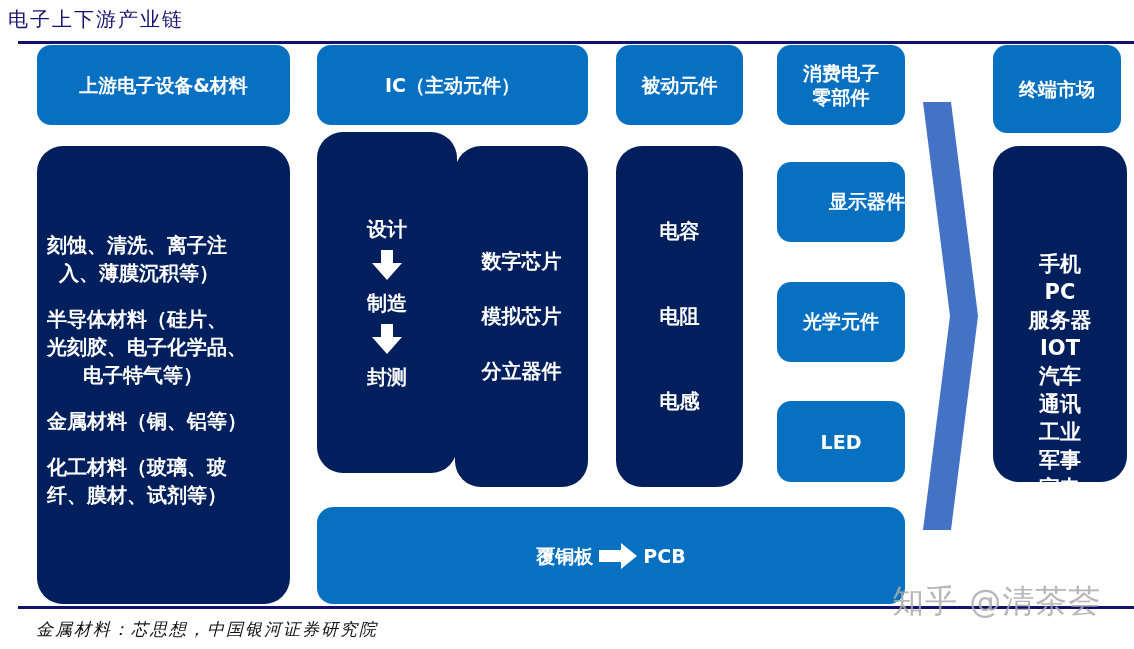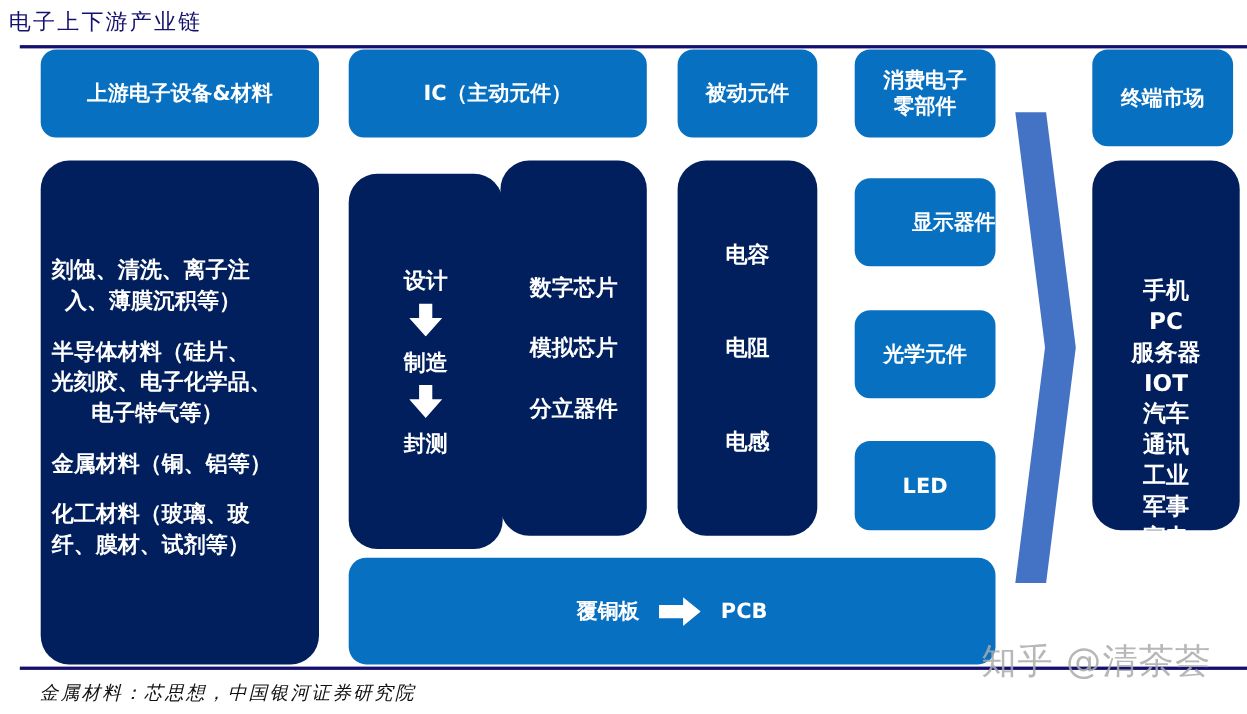--- a/index.html
+++ b/index.html
@@ -22,21 +22,21 @@
   .hdr { background: #0870c1; font-size: 19px; line-height: 24px; }
   .dark { background: #001f5c; border-radius: 26px; }
   .mid { background: #0870c1; font-size: 19px; }
   .col-list { flex-direction: column; font-size: 20px; }
   .upstream-text { display: block; text-align: left; padding: 0 10px; font-size: 20px; line-height: 28px; }
   .para { margin-bottom: 18px; }
   .ic-step { font-size: 20px; line-height: 26px; }
   .down-arrow { width: 30px; height: 30px; margin: 8px 0 10px 0; }
   .stack-item { font-size: 20px; }
   .terminal-list { font-size: 21px; line-height: 28px; flex-direction: column; }
-  .pcb-row { display: flex; align-items: center; gap: 18px; font-size: 19px; }
+  .pcb-row { display: flex; align-items: center; gap: 6px; font-size: 19px; }
   .source {
     position: absolute; left: 36px; top: 618px;
     font-family: "DejaVu Serif", "Liberation Serif", serif; font-style: italic;
     font-size: 17px; color: #111; letter-spacing: 2px;
   }
   .watermark {
     position: absolute; left: 892px; top: 580px; font-size: 32px; color: rgba(170,170,170,0.85);
     letter-spacing: 1px;
   }
   svg.chev { position: absolute; left: 0; top: 0; }
@@ -67,21 +67,21 @@
     <div class="para" style="margin-bottom:0;">
       <div>化工材料（玻璃、玻</div>
       <div>纤、膜材、试剂等）</div>
     </div>
   </div>
 </div>
 
 <div class="box hdr" style="left:317px;top:45px;width:271px;height:80px;">
   <span>IC（主动元件）</span>
 </div>
-<div class="box dark col-list" style="left:317px;top:158px;width:140px;height:341px;">
+<div class="box dark col-list" style="left:317px;top:132px;width:140px;height:341px;">
   <div class="ic-step">设计</div>
   <svg class="down-arrow" viewBox="0 0 30 30">
     <polygon points="9,0 21,0 21,13 30,13 15,30 0,13 9,13" fill="#ffffff"></polygon>
   </svg>
   <div class="ic-step">制造</div>
   <svg class="down-arrow" viewBox="0 0 30 30">
     <polygon points="9,0 21,0 21,13 30,13 15,30 0,13 9,13" fill="#ffffff"></polygon>
   </svg>
   <div class="ic-step">封测</div>
 </div>

